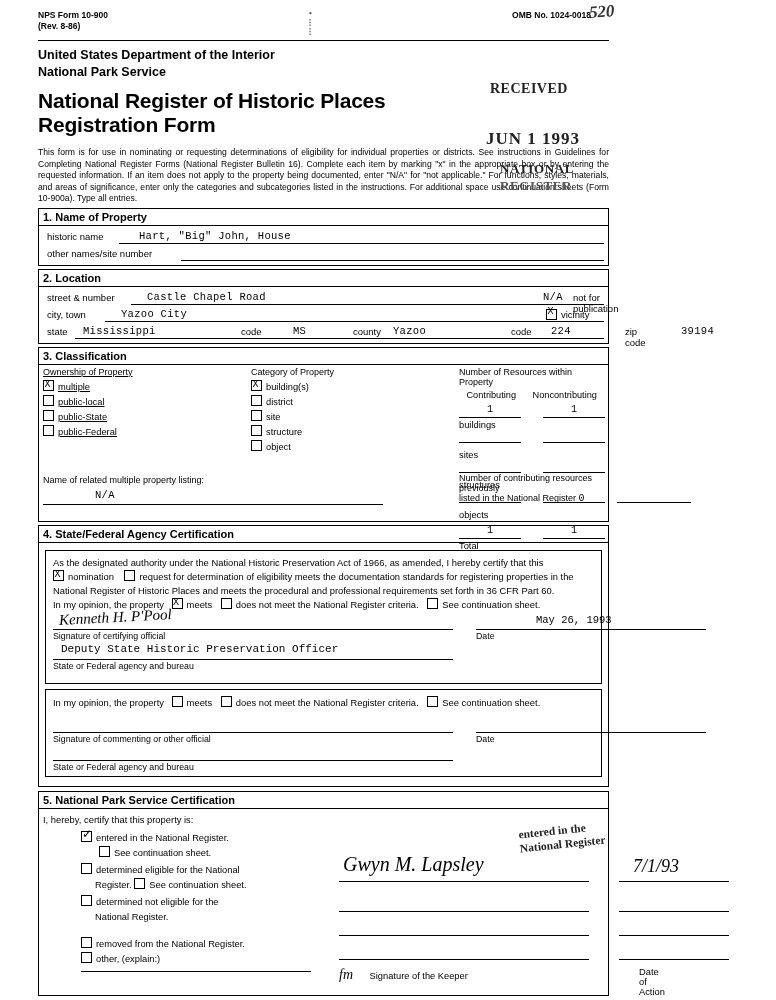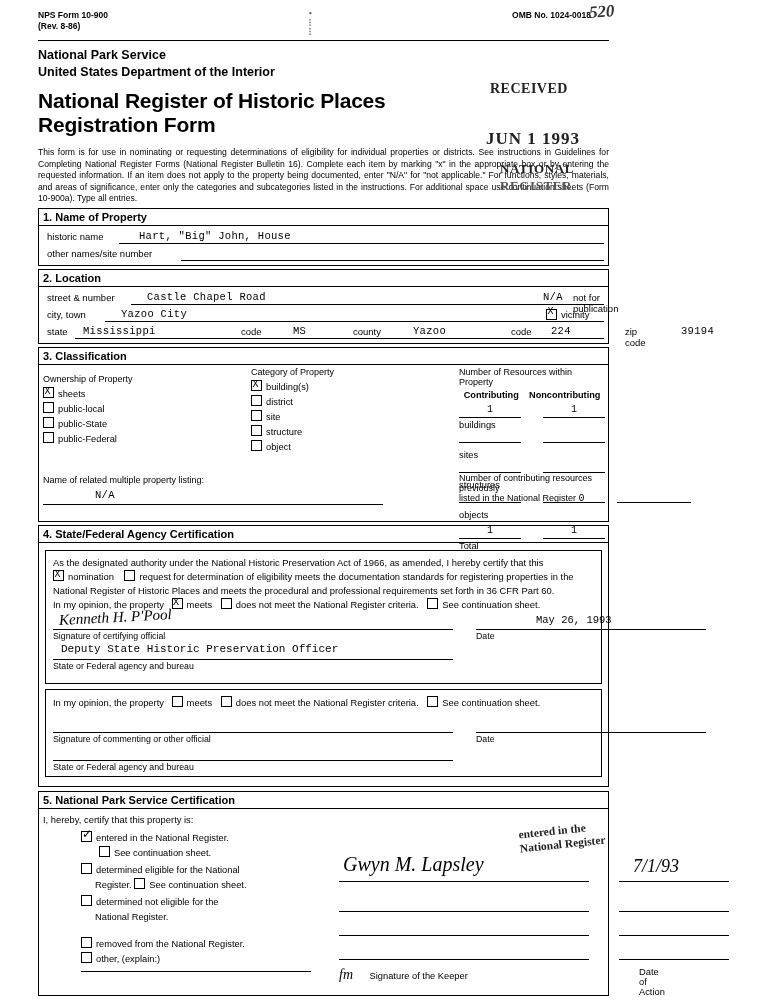--- a/index.html
+++ b/index.html
@@ -49,22 +49,22 @@
     <div class="hdr-right" style="position:relative;padding-right:18px;">
       <span>OMB No. 1024-0018</span>
       <span class="pencil-num hand">520</span>
     </div>
   </div>
 
   <div class="rule"></div>
 
   <div style="position:relative;">
     <div class="agency">
+      <div>United States Department of the Interior</div>
       <div>National Park Service</div>
-      <div>United States Department of the Interior</div>
     </div>
     <div class="bigtitle">
       <div>National Register of Historic Places</div>
       <div>Registration Form</div>
     </div>
 
     <div class="stamp" style="left:452px;top:34px;font-size:14px;letter-spacing:0.5px;">
       <span>RECEIVED</span>
     </div>
     <div class="stamp" style="left:448px;top:82px;font-size:17px;letter-spacing:1px;">
@@ -111,58 +111,58 @@
         <span style="position:absolute;left:503px;top:2px;"><span class="cb x"></span></span>
         <span class="lbl" style="left:518px;">vicinity</span>
       </div>
       <div class="line" style="height:17px;">
         <span class="lbl">state</span>
         <span class="ul" style="left:32px;right:0;"></span>
         <span class="val" style="left:40px;">Mississippi</span>
         <span class="lbl" style="left:198px;">code</span>
         <span class="val" style="left:250px;">MS</span>
         <span class="lbl" style="left:310px;">county</span>
-        <span class="val" style="left:370px;">Yazoo</span>
+        <span class="val" style="left:350px;">Yazoo</span>
         <span class="lbl" style="left:468px;">code</span>
         <span class="val" style="left:508px;">224</span>
         <span class="lbl" style="left:582px;">zip code</span>
         <span class="val" style="left:638px;">39194</span>
       </div>
     </div>
   </div>
 
   <div class="sec">
     <div class="sec-hd">3.  Classification</div>
     <div class="sec-body" style="padding:4px 4px 4px 4px;position:relative;height:148px;">
 
-      <div style="position:absolute;left:4px;top:9px;width:200px;">
+      <div style="position:absolute;left:4px;top:2px;width:200px;text-decoration:underline;">
         <div class="note" style="font-weight:normal;">Ownership of Property</div>
         <div style="margin-top:3px;">
-          <div style="font-size:9.3px;line-height:15px;"><span class="cb x"></span><span>sheets</span></div>
+          <div style="font-size:9.3px;line-height:15px;"><span class="cb x"></span><span>multiple</span></div>
           <div style="font-size:9.3px;line-height:15px;"><span class="cb"></span><span>public-local</span></div>
           <div style="font-size:9.3px;line-height:15px;"><span class="cb"></span><span>public-State</span></div>
           <div style="font-size:9.3px;line-height:15px;"><span class="cb"></span><span>public-Federal</span></div>
         </div>
       </div>
 
       <div style="position:absolute;left:212px;top:2px;width:200px;">
         <div class="note">Category of Property</div>
         <div style="margin-top:3px;">
           <div style="font-size:9.3px;line-height:15px;"><span class="cb x"></span><span>building(s)</span></div>
           <div style="font-size:9.3px;line-height:15px;"><span class="cb"></span><span>district</span></div>
           <div style="font-size:9.3px;line-height:15px;"><span class="cb"></span><span>site</span></div>
           <div style="font-size:9.3px;line-height:15px;"><span class="cb"></span><span>structure</span></div>
           <div style="font-size:9.3px;line-height:15px;"><span class="cb"></span><span>object</span></div>
         </div>
       </div>
 
       <div style="position:absolute;left:420px;top:2px;right:2px;">
         <div class="note">Number of Resources within Property</div>
         <div style="margin-top:3px;font-size:9.2px;">
-          <div style="display:flex;font-weight:bold;">
+          <div style="display:flex;">
             <div style="width:86px;text-align:center;">Contributing</div>
             <div style="width:110px;text-align:center;">Noncontributing</div>
           </div>
           <div class="res-tbl" style="margin-top:2px;">
             <div style="line-height:15px;"><span class="res-blank">1</span><span class="res-blank" style="margin-left:22px;">1</span> <span>buildings</span></div>
             <div style="line-height:15px;"><span class="res-blank"></span><span class="res-blank" style="margin-left:22px;"></span> <span>sites</span></div>
             <div style="line-height:15px;"><span class="res-blank"></span><span class="res-blank" style="margin-left:22px;"></span> <span>structures</span></div>
             <div style="line-height:15px;"><span class="res-blank"></span><span class="res-blank" style="margin-left:22px;"></span> <span>objects</span></div>
             <div style="line-height:15px;"><span class="res-blank">1</span><span class="res-blank" style="margin-left:22px;">1</span> <span>Total</span></div>
           </div>

